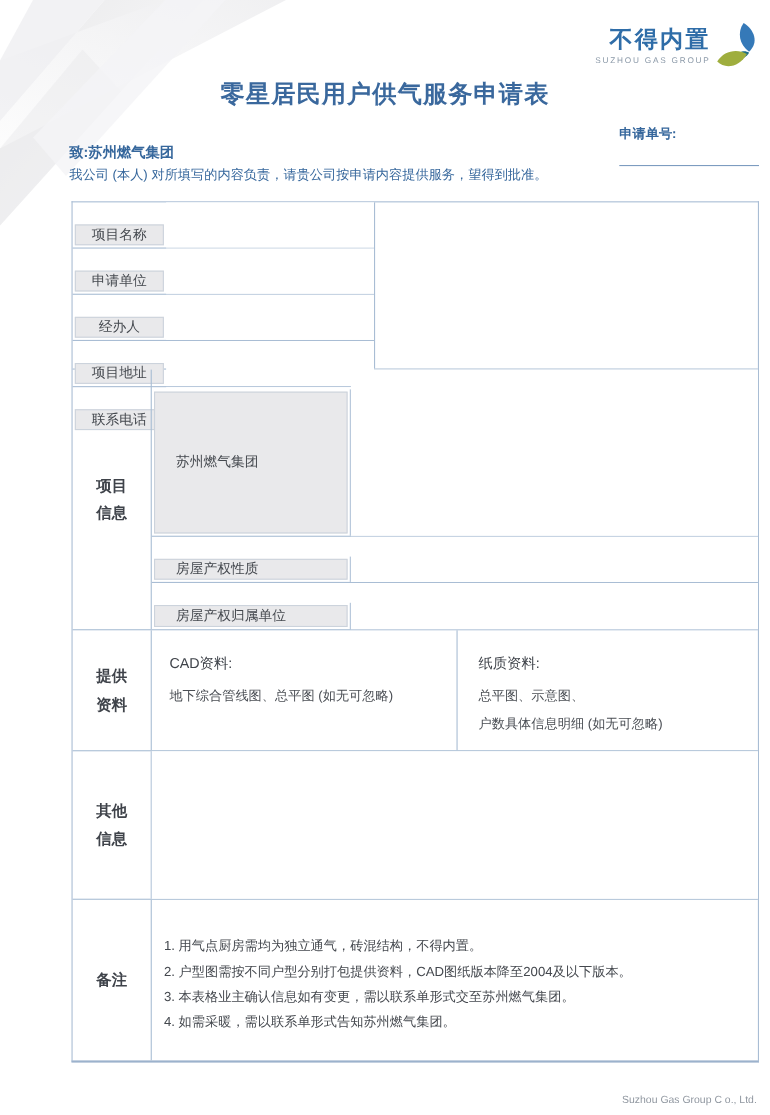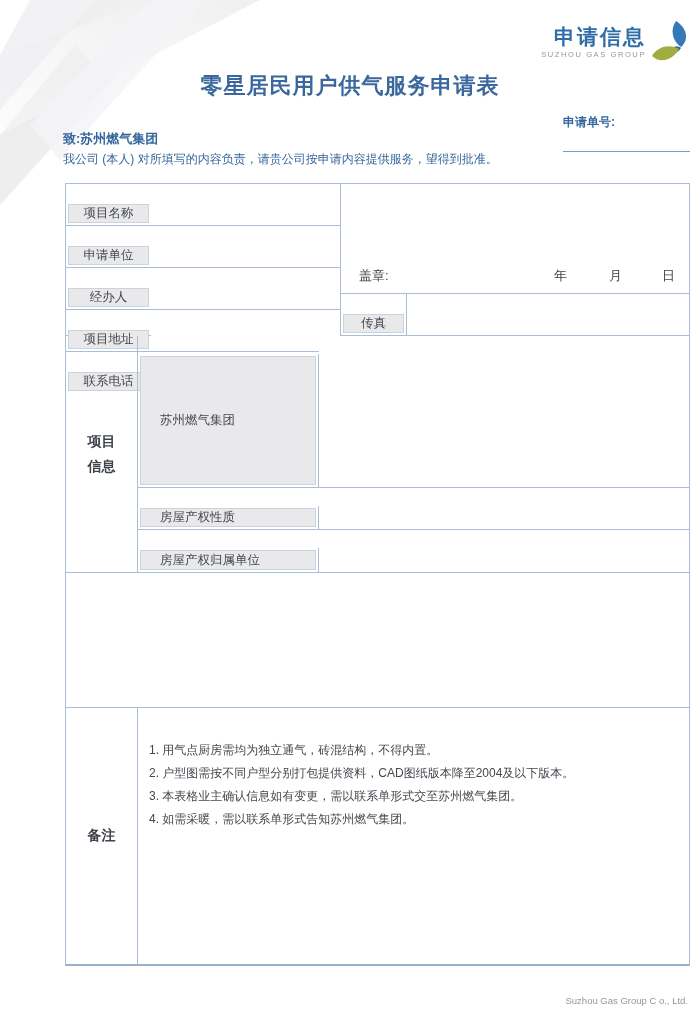--- a/index.html
+++ b/index.html
@@ -100,21 +100,21 @@
     </defs>
     <path d="M95,0 L185,0 L0,205 L0,110 Z" fill="url(#g1)" opacity="0.9"></path>
     <path d="M0,55 L0,135 L260,0 L150,0 Z" fill="url(#g2)" opacity="0.85"></path>
     <path d="M30,0 L95,0 L0,110 L0,55 Z" fill="#ededef" opacity="0.7"></path>
     <path d="M0,135 L0,205 L110,83 L75,45 Z" fill="#e9e9eb" opacity="0.5"></path>
     <path d="M150,0 L205,0 L60,160 L30,125 Z" fill="#f4f4f6" opacity="0.8"></path>
   </svg>
 
   <div class="layer logo">
     <div class="logo-texts">
-      <div class="logo-cn">申请信息</div>
+      <div class="logo-cn">不得内置</div>
       <div class="logo-en">SUZHOU GAS GROUP</div>
     </div>
     <svg width="40" height="46" viewBox="0 0 40 46">
       <path d="M26,1 C36,7 40,19 31,27 C22,21 20,9 26,1 Z" fill="#3579b8"></path>
       <path d="M31,28 C28,33 22,35 17,33 C20,27 27,25 31,28 Z" fill="#1f6f86"></path>
       <path d="M2,36 C8,26 20,24 29,29 C23,40 10,44 2,36 Z" fill="#9fae3e"></path>
     </svg>
   </div>
 
   <div class="layer page-title">零星居民用户供气服务申请表</div>
@@ -155,34 +155,20 @@
               </div>
             <div class="input-cell"></div>
           </div>
           <div class="s1-row last">
             <div class="glabel-wrap">
                 <div class="glabel">联系电话</div>
               </div>
             <div class="input-cell"></div>
           </div>
         </div>
-        <div class="s1-right">
-          <div class="seal-panel">
-            <span>盖章:</span>
-            <span class="seal-y">年</span>
-            <span class="seal-m">月</span>
-            <span class="seal-d">日</span>
-          </div>
-          <div class="fax-row">
-            <div class="glabel-wrap">
-                <div class="glabel">传真</div>
-              </div>
-            <div class="input-cell" style="border-left:1px solid #a9bdd4;"></div>
-          </div>
-        </div>
       </div>
     </div>
 
     <div class="section s2">
       <div class="sec-label">
         <span>项目信息</span>
       </div>
       <div class="sec-body">
         <div class="s2-col">
           <div class="s2-row s2-r1">
@@ -200,22 +186,41 @@
           <div class="s2-row last">
             <div class="glabel-wrap labelcol-border">
                 <div class="glabel left">房屋产权归属单位</div>
               </div>
             <div class="input-cell"></div>
           </div>
         </div>
       </div>
     </div>
 
+    <div class="section s3">
+      <div class="sec-label">
+        <span>提供资料</span>
+      </div>
+      <div class="sec-body">
+        <div class="cad-cell">
+          <div class="mat-title">CAD资料:</div>
+          <div class="mat-line">地下综合管线图、总平图 (如无可忽略)</div>
+        </div>
+        <div class="paper-cell">
+          <div class="mat-title">纸质资料:</div>
+          <div class="mat-line">总平图、示意图、</div>
+          <div class="mat-line">户数具体信息明细 (如无可忽略)</div>
+        </div>
+      </div>
+    </div>
 
     <div class="section s4">
+      <div class="sec-label">
+        <span>其他信息</span>
+      </div>
       <div class="sec-body">
         <div class="input-cell"></div>
       </div>
     </div>
 
     <div class="section last">
       <div class="sec-label">
         <span>备注</span>
       </div>
       <div class="sec-body">

